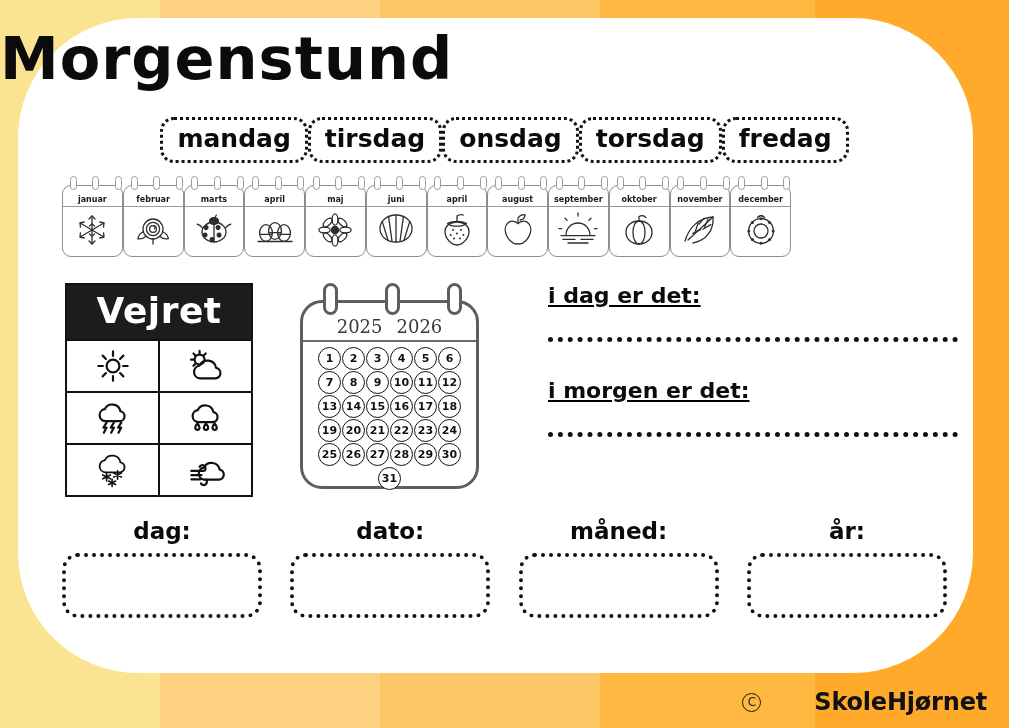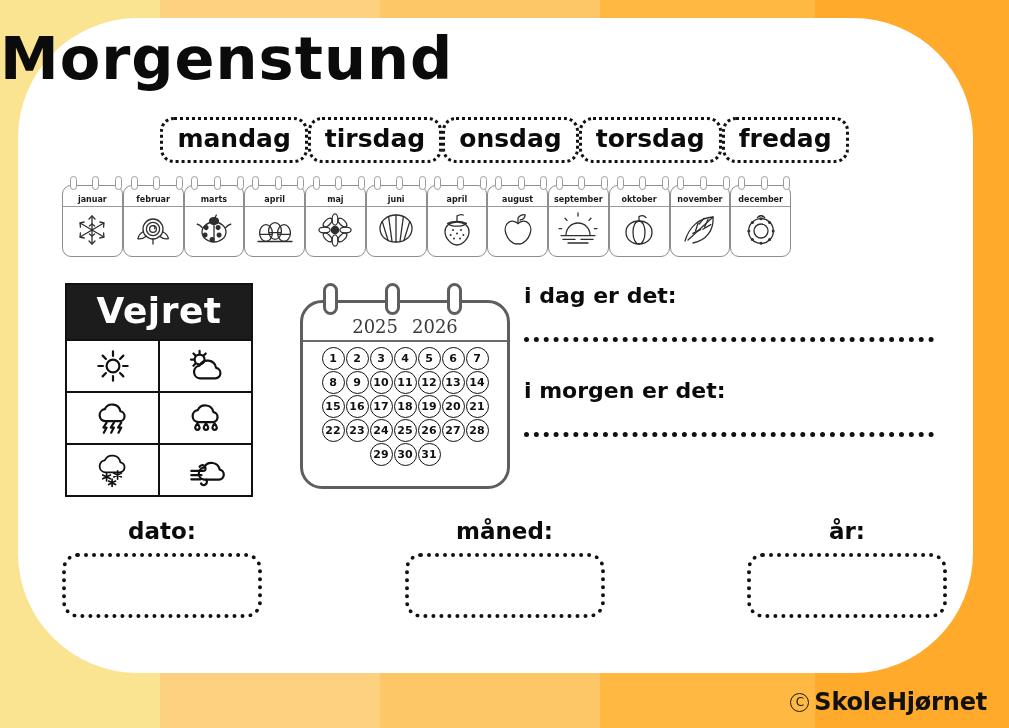--- a/index.html
+++ b/index.html
@@ -157,21 +157,21 @@
     justify-content: center;
   }
   .weather-cell + .weather-cell { border-left: 2px solid #111; }
   .weather-cell svg { display: block; }
 
   
   #calendar {
     position: absolute;
     left: 300px;
     top: 283px;
-    width: 210px;
+    width: 179px;
     z-index: 3;
   }
   #cal-rings {
     position: absolute;
     top: 0;
     left: 0;
     width: 185px;
     height: 34px;
     display: flex;
     justify-content: space-around;
@@ -219,24 +219,25 @@
     justify-content: center;
     font-size: 11px;
     font-weight: bold;
     color: #111;
     background: #fff;
   }
 
   
   #prompts {
     position: absolute;
-    left: 524px;
+    left: 548px;
     top: 283px;
     width: 410px;
     z-index: 3;
+    text-decoration: underline;
   }
   .prompt-label {
     font-size: 22px;
     font-weight: bold;
     color: #0b0b0b;
   }
   .prompt-line {
     height: 5px;
     border-bottom: 5px dotted #111;
     margin: 29px 0 36px 0;
@@ -286,20 +287,21 @@
     align-items: center;
     justify-content: center;
     font-size: 12px;
     color: #1a1a1a;
   }
   #brand {
     font-size: 24px;
     font-weight: bold;
     color: #111;
     letter-spacing: -0.2px;
+    margin-left: 48px;
   }
 </style>
 </head>
 <body>
 
 <div id="bg-bands">
     <div style="width: 160px; background: rgb(250, 227, 145);"></div>
     <div style="width: 220px; background: rgb(253, 209, 127);"></div>
     <div style="width: 220px; background: rgb(253, 199, 104);"></div>
     <div style="width: 215px; background: rgb(255, 185, 67);"></div>
@@ -677,20 +679,24 @@
 
 <div id="prompts">
     <div class="prompt-label">i dag er det:</div>
     <div class="prompt-line"></div>
     <div class="prompt-label">i morgen er det:</div>
     <div class="prompt-line"></div>
   </div>
 
 <div id="answers">
     <div class="answer-group">
+      <div class="answer-label">dag:</div>
+      <div class="answer-box"></div>
+    </div>
+    <div class="answer-group">
       <div class="answer-label">dato:</div>
       <div class="answer-box"></div>
     </div>
     <div class="answer-group">
       <div class="answer-label">måned:</div>
       <div class="answer-box"></div>
     </div>
     <div class="answer-group">
       <div class="answer-label">år:</div>
       <div class="answer-box"></div>

